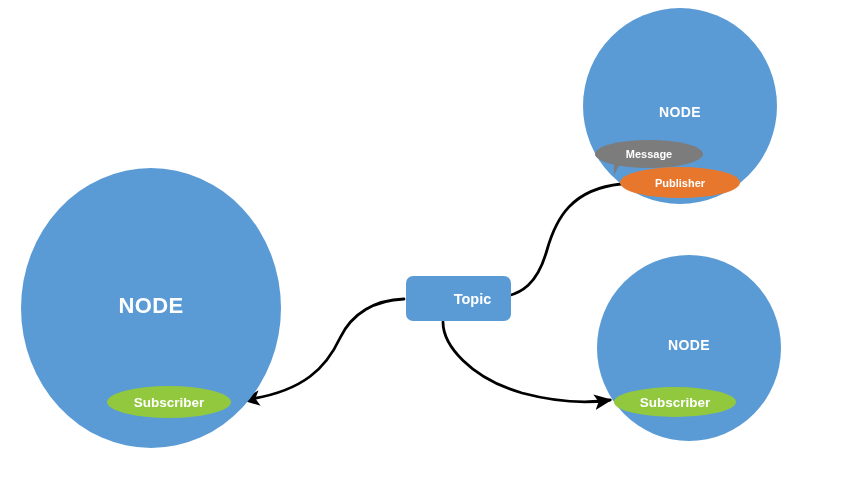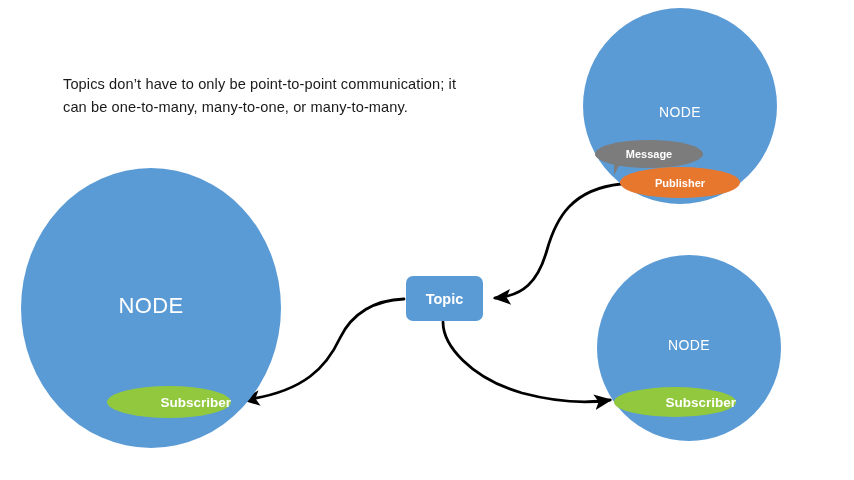--- a/index.html
+++ b/index.html
@@ -40,21 +40,21 @@
   .node-circle {
     position: absolute;
     border-radius: 50%;
     background: #5b9bd5;
   }
   .node-label {
     position: absolute;
     width: 100%;
     text-align: center;
     color: #ffffff;
-    font-weight: normal;
+    font-weight: bold;
     letter-spacing: 0.4px;
     user-select: none;
   }
 
   
   #node-left {
     left: 21px;
     top: 168px;
     width: 260px;
     height: 280px;
@@ -91,21 +91,21 @@
   .pill {
     position: absolute;
     border-radius: 50%;
     display: flex;
     align-items: center;
     justify-content: center;
     color: #ffffff;
     font-weight: bold;
     user-select: none;
   }
-  .pill-green { background: #92c83e; justify-content: flex-end; }
+  .pill-green { background: #92c83e; }
   .pill-orange { background: #e8772e; }
   .pill-gray { background: #7c7c7c; }
 
   #subscriber-left {
     left: 107px;
     top: 386px;
     width: 124px;
     height: 32px;
     font-size: 13.5px;
   }
@@ -149,28 +149,28 @@
     height: 45px;
     border-radius: 7px;
     background: #5b9bd5;
     display: flex;
     align-items: center;
     justify-content: center;
     color: #ffffff;
     font-weight: bold;
     font-size: 14.5px;
     user-select: none;
+    padding-left: 28px;
   }
 </style>
 </head>
 <body>
 
 <div id="canvas">
 
-  <p class="caption">Topics don’t have to only be point-to-point communication; it can be one-to-many, many-to-one, or many-to-many.</p>
 
   <svg id="edges" viewBox="0 0 854 480" xmlns="http://www.w3.org/2000/svg">
     <defs>
       <marker id="arrowhead" markerWidth="7" markerHeight="7" refX="5.6" refY="3.1" orient="auto" markerUnits="strokeWidth">
         <path d="M0,0.3 L6.4,3.1 L0,5.9 L1.5,3.1 Z" fill="#000000"></path>
       </marker>
     </defs>
 
     <path d="M 621,184 C 572,189 556,218 547,250 C 538,282 523,296 495,298" fill="none" stroke="#000000" stroke-width="2.8" stroke-linecap="round" marker-end="url(#arrowhead)"></path>
 

